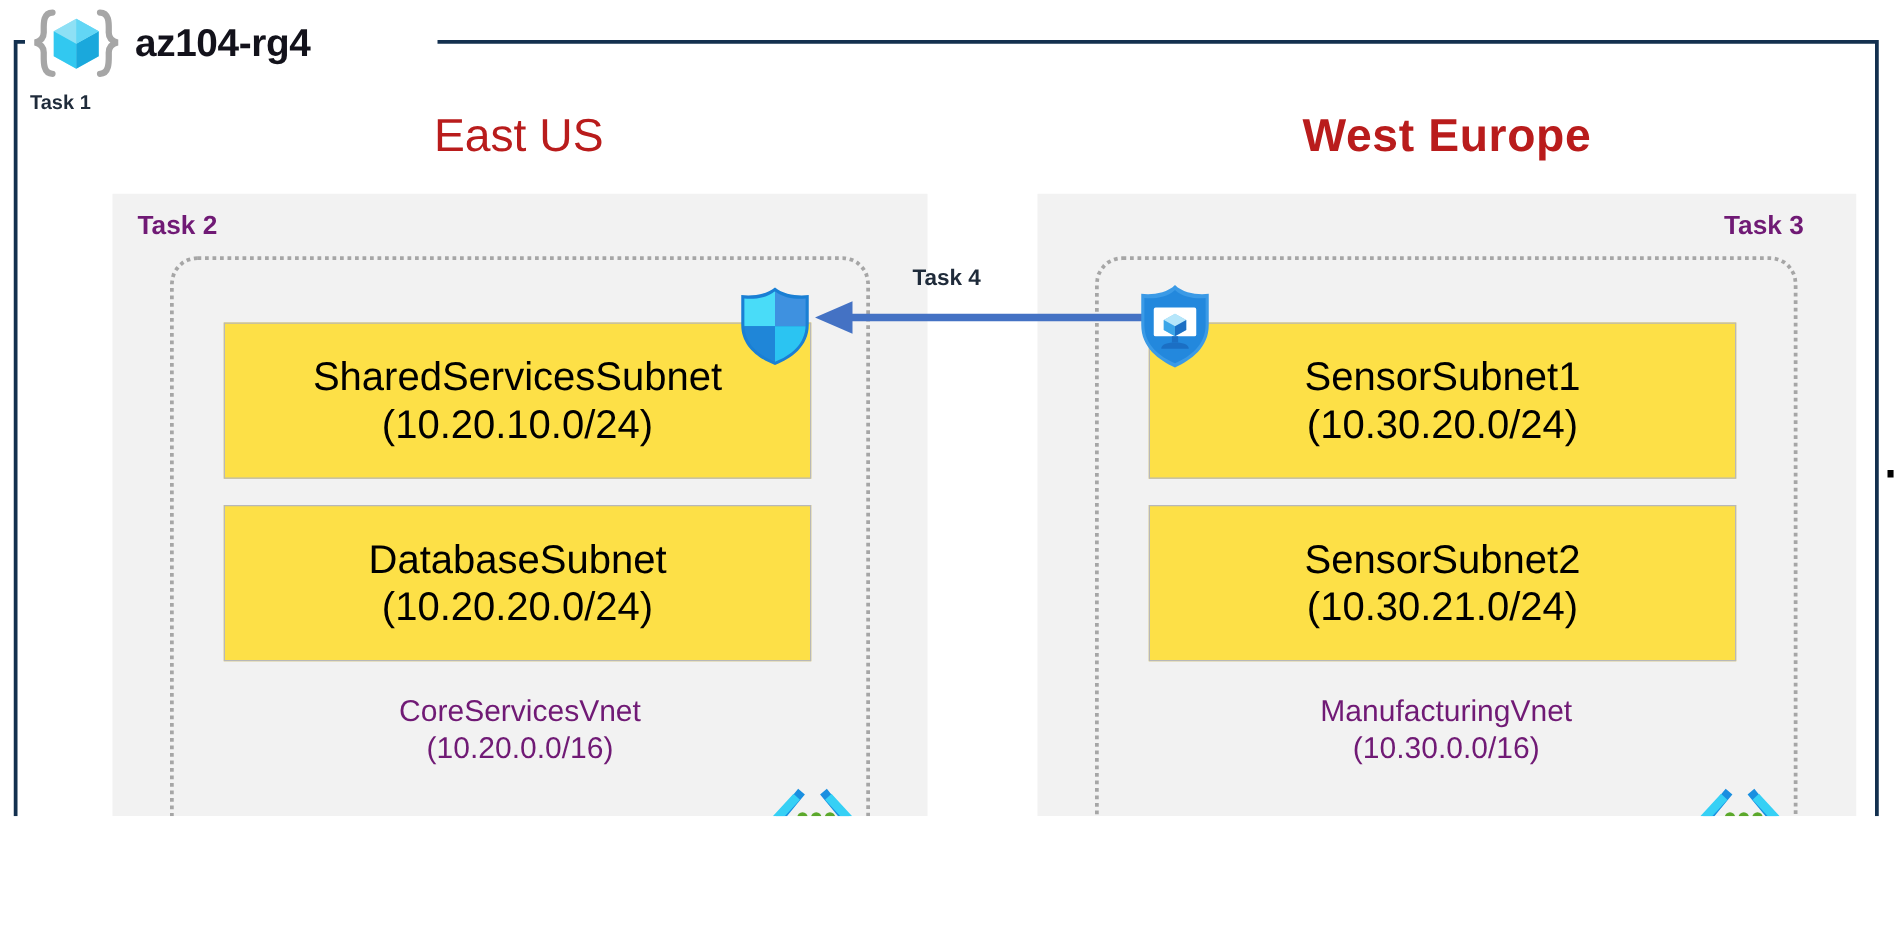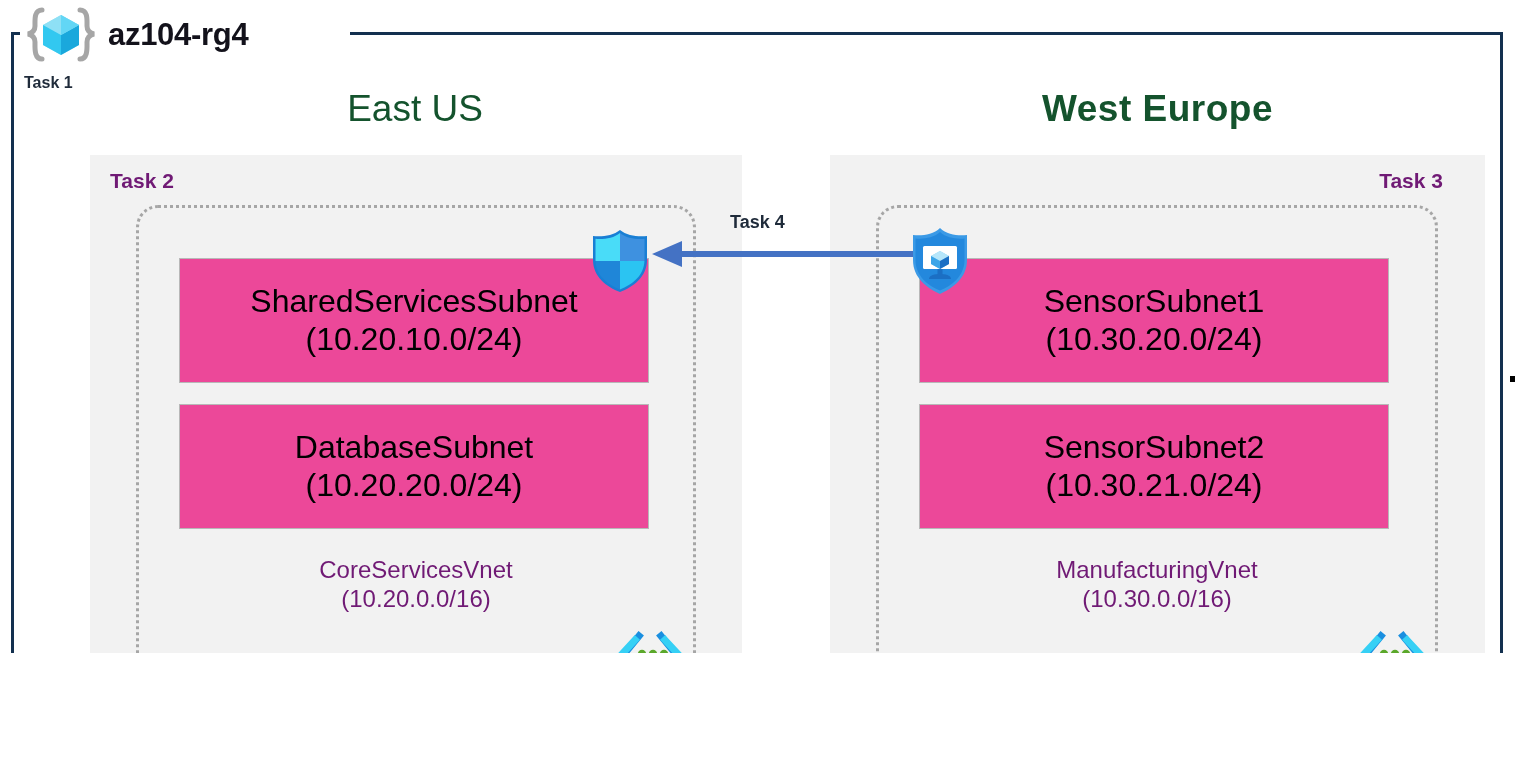--- a/index.html
+++ b/index.html
@@ -69,21 +69,21 @@
     font-size: 16px;
     font-weight: bold;
     color: #1f2b3a;
     white-space: nowrap;
   }
 
   
   .region-title {
     position: absolute;
     font-size: 37px;
-    color: #14532d;
+    color: #b91c1c;
     white-space: nowrap;
     text-align: center;
   }
   .region-title.east {
     left: 90px;
     top: 88px;
     width: 650px;
     font-weight: normal;
   }
   .region-title.west {
@@ -127,21 +127,21 @@
   }
   .vnet-box.east { left: 46px;  width: 560px; }
   .vnet-box.west { left: 46px;  width: 562px; }
 
   
   .subnet {
     position: absolute;
     left: 40px;
     width: 470px;
     height: 125px;
-    background: #ec4899;
+    background: #fde047;
     border: 1px solid #b8b8b8;
     box-sizing: border-box;
     display: flex;
     flex-direction: column;
     align-items: center;
     justify-content: center;
     gap: 2px;
   }
   .subnet.first  { top: 50px; }
   .subnet.second { top: 196px; }

